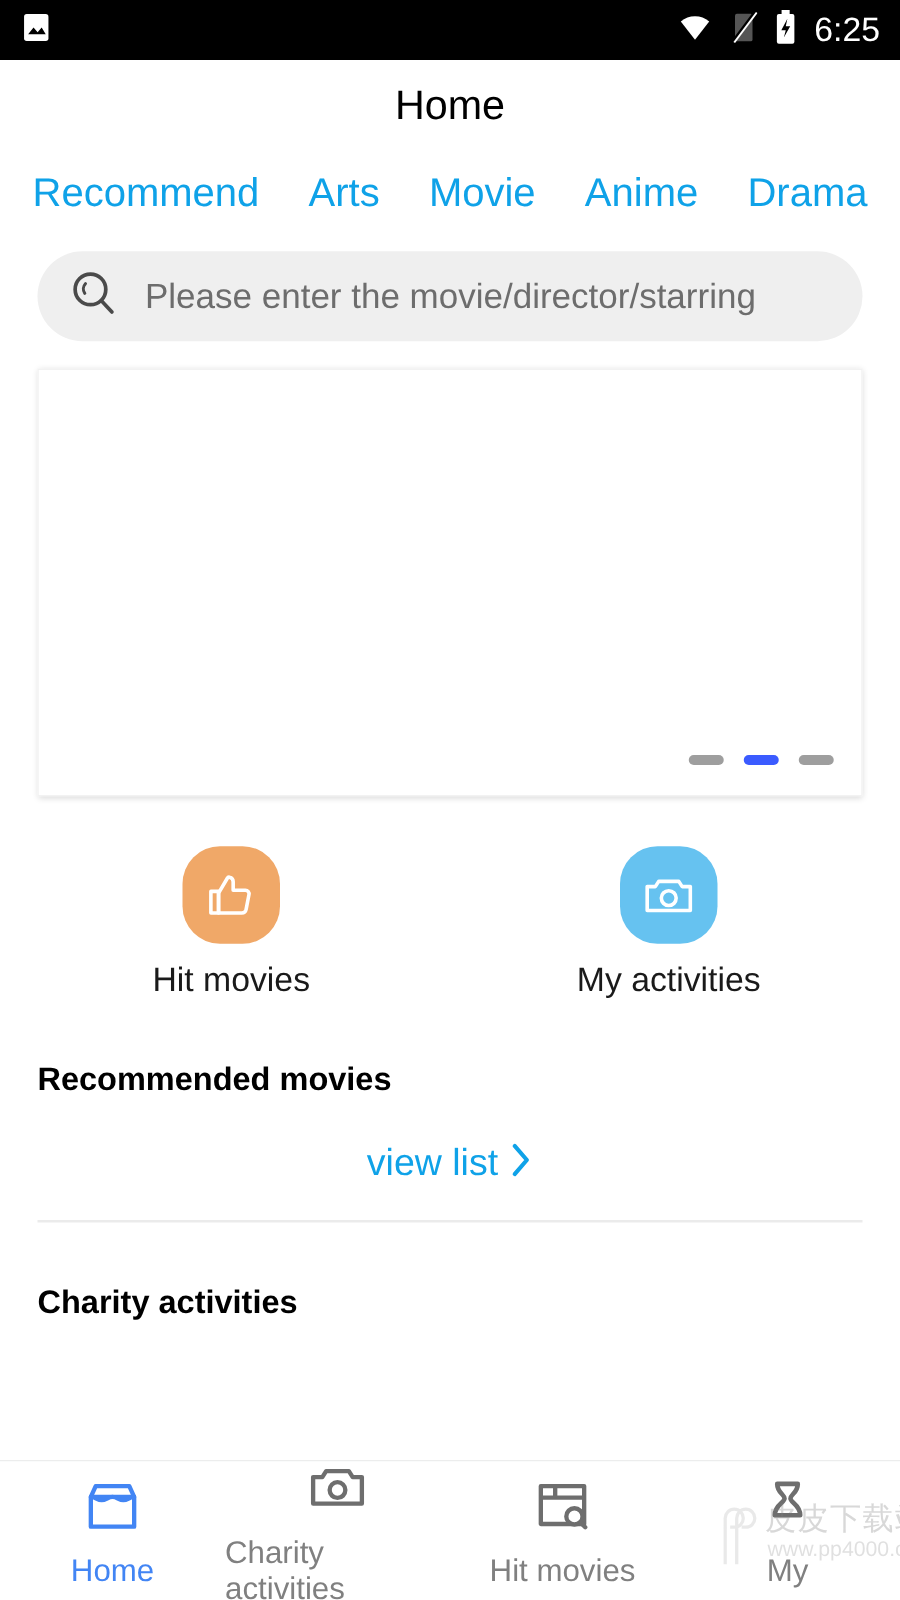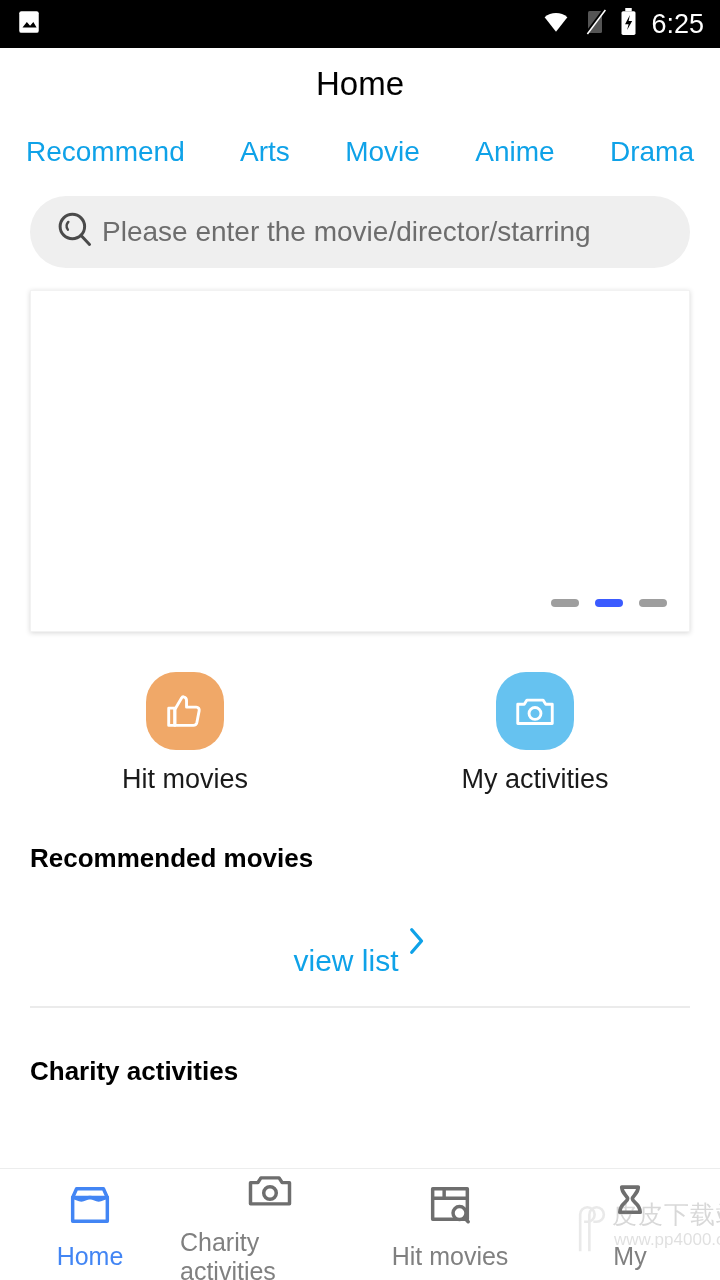--- a/index.html
+++ b/index.html
@@ -25,27 +25,27 @@
   .titlebar {
     height:72px; display:flex; align-items:center; justify-content:center;
   }
   .title-text { font-size:33px; color:#000; }
 
   
   .tabs {
     display:flex; align-items:center; justify-content:space-between;
     padding:16px 26px 8px 26px;
   }
-  .tab { font-size:28px; color:#0FA2E8; white-space:nowrap; }
+  .tab { font-size:32px; color:#0FA2E8; white-space:nowrap; }
 
   
   .search-wrap { padding:20px 30px 0 30px; }
   .searchbar {
     height:72px; background:#efefef; border-radius:36px;
-    display:flex; align-items:center; padding:0 24px; gap:6px;
+    display:flex; align-items:center; padding:0 24px; gap:20px;
   }
   .search-ph { font-size:28px; color:#6d6d6d; }
 
   
   .banner-wrap { padding:22px 30px 0 30px; }
   .banner {
     position:relative; height:342px; background:#fff;
     border:1px solid #f2f2f2;
     box-shadow:0 1px 5px rgba(0,0,0,0.16);
   }
@@ -71,21 +71,21 @@
 
   
   .section-title {
     font-size:26px; font-weight:bold; color:#000;
     padding:48px 30px 0 30px;
   }
   .viewlist-row {
     display:flex; align-items:center; justify-content:center;
     padding:34px 0 28px 0; gap:8px;
   }
-  .viewlist-text { font-size:30px; color:#0FA2E8;margin-top:36px; }
+  .viewlist-text { font-size:30px; color:#0FA2E8; }
   .divider { height:2px; background:#ebebeb; margin:0 30px; }
 
   
   .bottomnav {
     position:absolute; left:0; bottom:0; width:720px; height:112px;
     background:#fff; border-top:1px solid #eceded;
     display:flex;
   }
   .nav-item {
     flex:1; display:flex; flex-direction:column;

